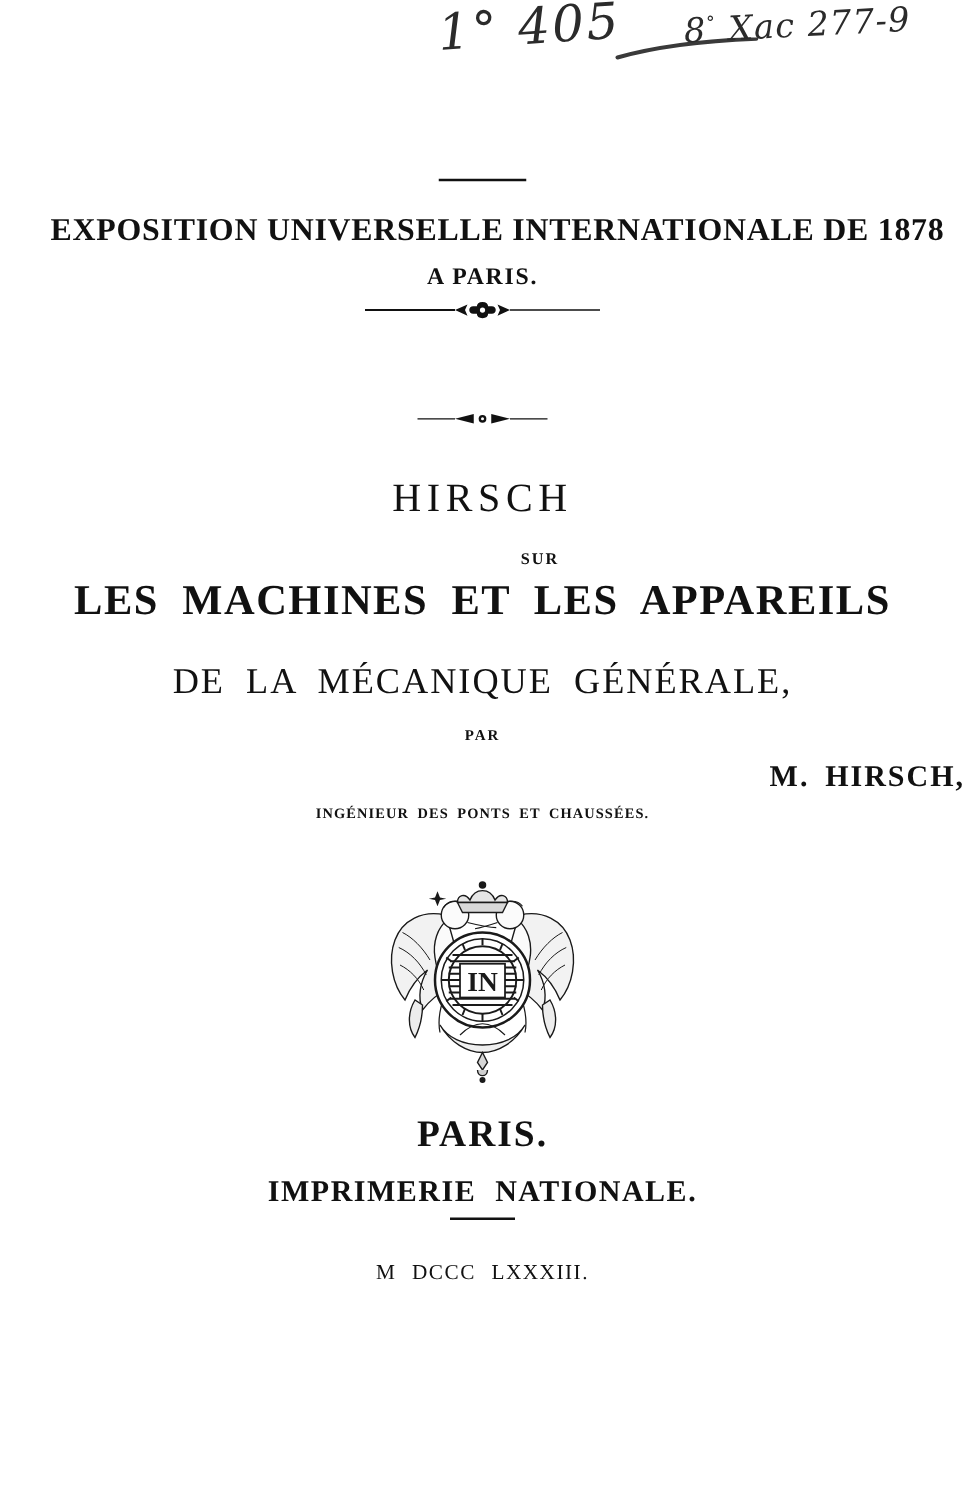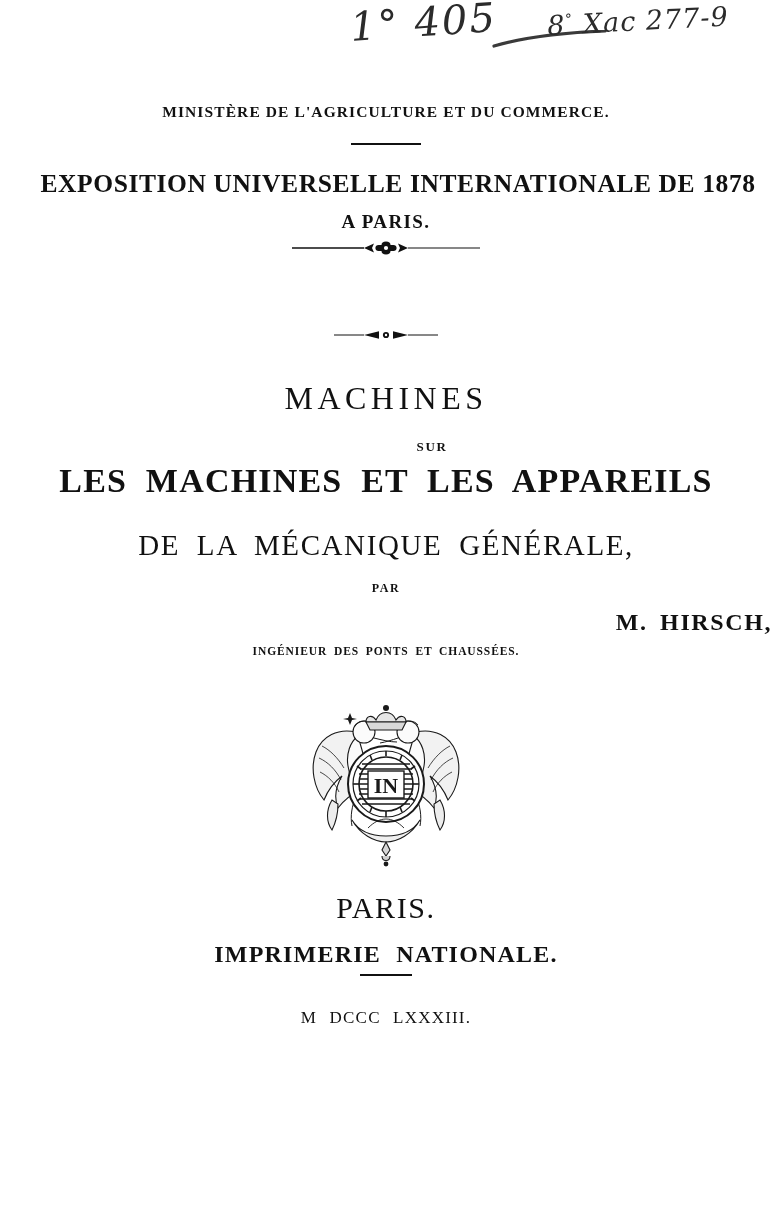--- a/index.html
+++ b/index.html
@@ -151,21 +151,21 @@
     top: 645px;
     font-size: 11.5px;
     font-weight: 700;
     letter-spacing: 0.9px;
     word-spacing: 3px;
   }
 
   .paris {
     top: 891px;
     font-size: 30px;
-    font-weight: 400;
+    font-weight: 700;
     letter-spacing: 1.6px;
   }
 
   .printer {
     top: 941px;
     font-size: 24px;
     font-weight: 700;
     letter-spacing: 1.2px;
     word-spacing: 8px;
   }
@@ -236,21 +236,20 @@
 
   <svg class="hw-stroke" viewBox="0 0 116 18" aria-hidden="true">
     <path d="M2 16 C 30 8, 62 3, 113 1" stroke="#3a3a3a" stroke-width="3.2" fill="none" stroke-linecap="round"></path>
   </svg>
 
   <div class="handwriting hw-right">
     <span>8</span><span class="sup">°</span>
     <span>Xac 277-9</span>
   </div>
 
-  <div class="block ministry">MINISTÈRE DE L'AGRICULTURE ET DU COMMERCE.</div>
 
   <div class="rule-plain"></div>
 
   <div class="block expo">EXPOSITION UNIVERSELLE INTERNATIONALE DE 1878</div>
   <div class="block expo-city">A PARIS.</div>
 
   <svg class="ornament-long" viewBox="0 0 200 20" aria-hidden="true">
     <line x1="6" y1="10" x2="78" y2="10" stroke="#111" stroke-width="1.5"></line>
     <line x1="122" y1="10" x2="194" y2="10" stroke="#111" stroke-width="1.2"></line>
     <path d="M78 10 L88 5.5 L86 10 L88 14.5 Z" fill="#111"></path>
@@ -262,21 +261,21 @@
 
   <svg class="ornament-small" viewBox="0 0 112 16" aria-hidden="true">
     <line x1="4" y1="8" x2="34" y2="8" stroke="#111" stroke-width="1"></line>
     <line x1="78" y1="8" x2="108" y2="8" stroke="#111" stroke-width="1"></line>
     <path d="M34 8 L49 4.2 L49 11.8 Z" fill="#111"></path>
     <path d="M78 8 L63 4.2 L63 11.8 Z" fill="#111"></path>
     <circle cx="56" cy="8" r="3.1" fill="#111"></circle>
     <circle cx="56" cy="8" r="1.2" fill="#ffffff"></circle>
   </svg>
 
-  <div class="block rapport">MACHINES</div>
+  <div class="block rapport">HIRSCH</div>
   <div class="block sur">SUR</div>
   <div class="block title-1">LES MACHINES ET LES APPAREILS</div>
   <div class="block title-2">DE LA MÉCANIQUE GÉNÉRALE,</div>
 
   <div class="block par">PAR</div>
   <div class="block author">M. HIRSCH,</div>
   <div class="block author-title">INGÉNIEUR DES PONTS ET CHAUSSÉES.</div>
 
   <svg class="emblem" viewBox="0 0 176 180" aria-hidden="true">
     <g stroke="#1a1a1a" fill="none" stroke-width="1.1">

